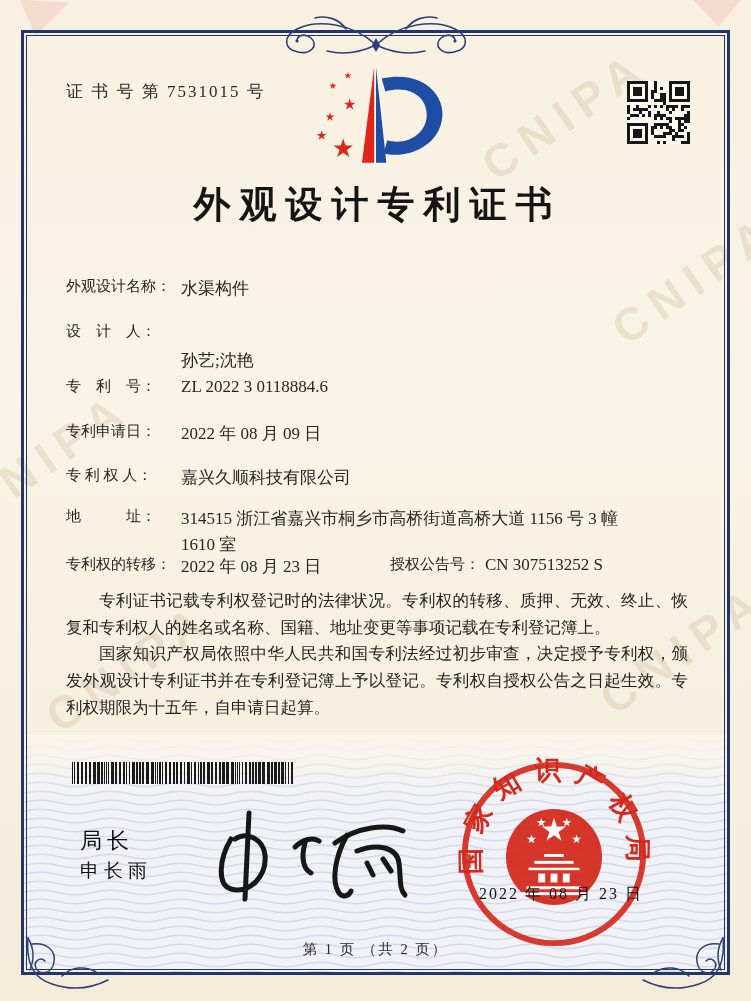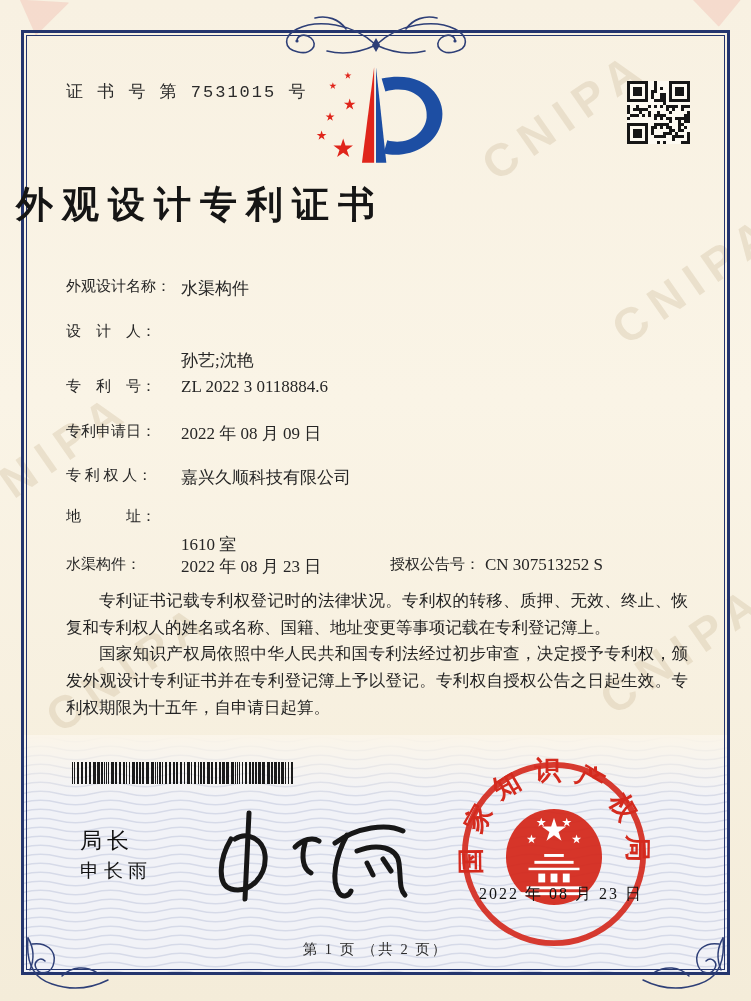--- a/index.html
+++ b/index.html
@@ -7,24 +7,24 @@
         background:linear-gradient(180deg,#f8f1e2 0%,#faf4e6 40%,#f4ecd9 100%);
         font-family:"Liberation Serif","DejaVu Serif",serif;color:#222;}
   .frame{position:absolute;left:21px;right:21px;top:30px;bottom:26px;
          border:3px solid #24356e;z-index:3;pointer-events:none;}
   .frame-inner{position:absolute;inset:2px;border:1px solid #24356e;}
   .pattern-svg{position:absolute;left:23px;top:735px;z-index:1;}
   .wm{position:absolute;z-index:2;font-family:"Liberation Sans",sans-serif;font-weight:bold;
       font-size:46px;letter-spacing:10px;color:#cfbd9e;opacity:.34;
       transform:rotate(-35deg);white-space:nowrap;pointer-events:none;}
   .redmark{position:absolute;z-index:0;background:#e05045;opacity:.13;}
-  .cert-no{position:absolute;left:66px;top:80px;z-index:4;font-size:17px;letter-spacing:2px;color:#2a2a2a;font-family:Liberation Mono, monospace;}
+  .cert-no{position:absolute;left:66px;top:80px;z-index:4;font-size:17px;letter-spacing:2px;color:#2a2a2a;}
   .qr{position:absolute;left:627px;top:81px;z-index:4;background:#fdfaf2;}
   .logo{position:absolute;left:50%;top:60px;transform:translateX(-50%);z-index:4;}
-  .title{position:absolute;left:16px;right:0;top:180px;text-align:left;font-size:37px;
+  .title{position:absolute;left:4px;right:0;top:180px;text-align:center;font-size:37px;
          font-weight:bold;letter-spacing:9px;z-index:4;color:#151515;}
   .row-label{position:absolute;left:66px;font-size:15px;z-index:4;white-space:nowrap;color:#262626;}
   .row-value{position:absolute;left:181px;font-size:17px;z-index:4;white-space:nowrap;color:#262626;}
   .row-label.col2{left:390px;}
   .row-value.col2{left:485px;}
   .body-text{position:absolute;left:66px;width:622px;top:588px;font-size:16.5px;
              line-height:1.62;z-index:4;text-align:justify;color:#232323;}
   .body-text p{margin:0;text-indent:2em;}
   .barcode{position:absolute;left:72px;top:762px;z-index:5;}
   .director-title{position:absolute;left:80px;top:826px;font-size:22px;letter-spacing:5px;z-index:6;color:#111;text-align:right;}
@@ -262,23 +262,24 @@
   <span class="row-label" style="top:377px">专　利　号：</span>
   <span class="row-value" style="top:377px">ZL 2022 3 0118884.6</span>
 
   <span class="row-label" style="top:422px">专利申请日：</span>
   <span class="row-value" style="top:422px">2022 年 08 月 09 日</span>
 
   <span class="row-label" style="top:466px">专 利 权 人：</span>
   <span class="row-value" style="top:466px">嘉兴久顺科技有限公司</span>
 
   <span class="row-label" style="top:507px">地　　　址：</span>
+  <span class="row-value" style="top:507px">314515 浙江省嘉兴市桐乡市高桥街道高桥大道 1156 号 3 幢</span>
   <span class="row-value" style="top:533px">1610 室</span>
 
-  <span class="row-label" style="top:555px">水渠构件：</span>
+  <span class="row-label" style="top:555px">专利权的转移：</span>
   <span class="row-value" style="top:555px">2022 年 08 月 23 日</span>
   <span class="row-label col2" style="top:555px">授权公告号：</span>
   <span class="row-value col2" style="top:555px">CN 307513252 S</span>
 
   <div class="body-text">
     <p>专利证书记载专利权登记时的法律状况。专利权的转移、质押、无效、终止、恢复和专利权人的姓名或名称、国籍、地址变更等事项记载在专利登记簿上。</p>
     <p>国家知识产权局依照中华人民共和国专利法经过初步审查，决定授予专利权，颁发外观设计专利证书并在专利登记簿上予以登记。专利权自授权公告之日起生效。专利权期限为十五年，自申请日起算。</p>
   </div>
 
   <svg class="barcode" width="222" height="22" viewBox="0 0 222 22">

